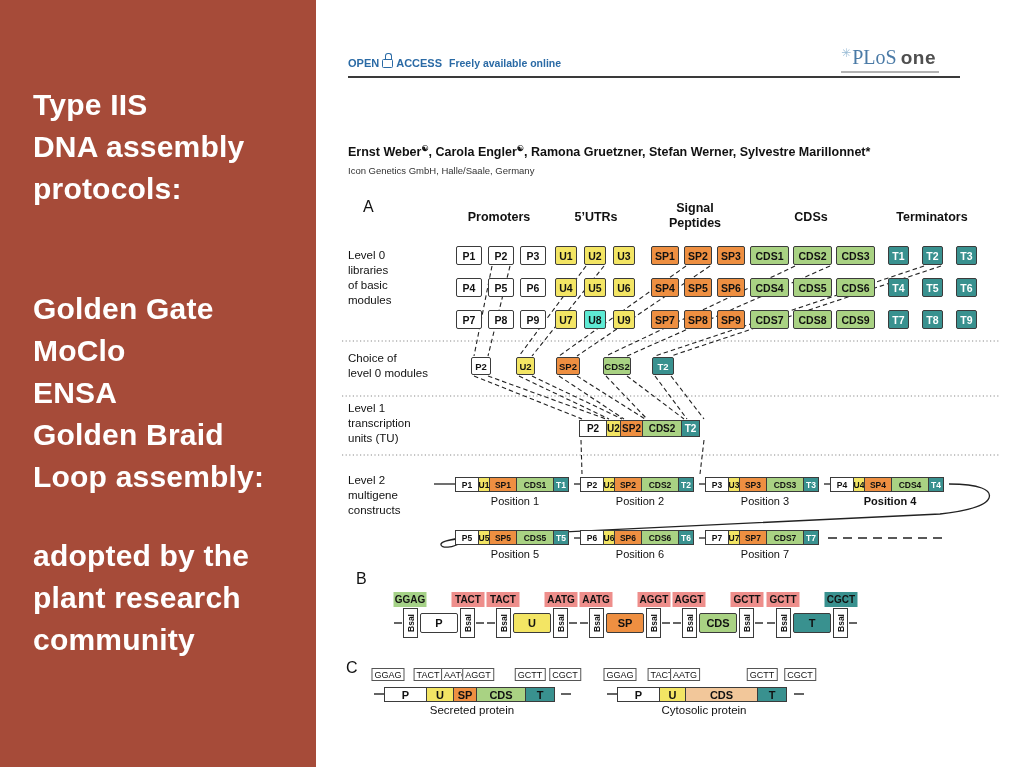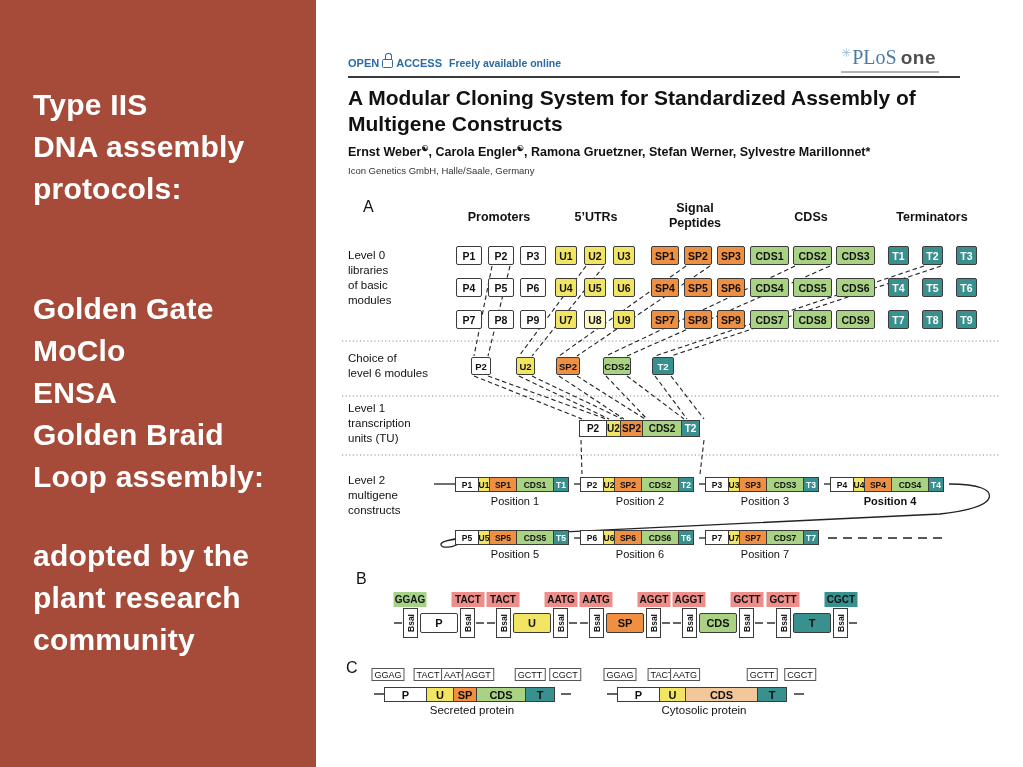--- a/index.html
+++ b/index.html
@@ -67,22 +67,20 @@
 </div>
 
 <div id="paper">
   <div id="banner">
     <span>OPEN</span><span class="lock"></span><span>ACCESS</span><span class="tagline">Freely available online</span>
   </div>
   <div id="logo">
     <span class="star">✳</span><span class="plos">PLoS</span><span class="one">one</span>
   </div>
   <div id="rule"></div>
-  <h1 id="title">A Modular Cloning System for Standardized Assembly of
-Multigene Constructs</h1>
   <div id="authors">Ernst Weber<sup>☯</sup>, Carola Engler<sup>☯</sup>, Ramona Gruetzner, Stefan Werner, Sylvestre Marillonnet*</div>
   <div id="affiliation">Icon Genetics GmbH, Halle/Saale, Germany</div>
 
   <div id="figure">
     <svg id="connectors" width="707" height="767" viewBox="0 0 707 767">
 
       <g stroke="#8a8a8a" stroke-width="1.2" stroke-dasharray="1.2 2.4">
         <path d="M26 341 H684"></path>
           <path d="M26 396 H684"></path>
           <path d="M26 455 H684"></path>
@@ -167,21 +165,21 @@
       <div class="mbox" style="left: 140px; top: 310px; width: 26px; height: 19px; font-size: 10.5px; background: rgb(255, 255, 255);">P7</div>
       <div class="mbox" style="left: 172px; top: 310px; width: 26px; height: 19px; font-size: 10.5px; background: rgb(255, 255, 255);">P8</div>
       <div class="mbox" style="left: 204px; top: 310px; width: 26px; height: 19px; font-size: 10.5px; background: rgb(255, 255, 255);">P9</div>
       <div class="mbox" style="left: 239px; top: 246px; width: 22px; height: 19px; font-size: 10.5px; background: rgb(243, 229, 100);">U1</div>
       <div class="mbox" style="left: 268px; top: 246px; width: 22px; height: 19px; font-size: 10.5px; background: rgb(243, 229, 100);">U2</div>
       <div class="mbox" style="left: 297px; top: 246px; width: 22px; height: 19px; font-size: 10.5px; background: rgb(243, 229, 100);">U3</div>
       <div class="mbox" style="left: 239px; top: 278px; width: 22px; height: 19px; font-size: 10.5px; background: rgb(243, 229, 100);">U4</div>
       <div class="mbox" style="left: 268px; top: 278px; width: 22px; height: 19px; font-size: 10.5px; background: rgb(243, 229, 100);">U5</div>
       <div class="mbox" style="left: 297px; top: 278px; width: 22px; height: 19px; font-size: 10.5px; background: rgb(243, 229, 100);">U6</div>
       <div class="mbox" style="left: 239px; top: 310px; width: 22px; height: 19px; font-size: 10.5px; background: rgb(243, 229, 100);">U7</div>
-      <div class="mbox" style="left: 268px; top: 310px; width: 22px; height: 19px; font-size: 10.5px; background: #fef9c3;">U8</div>
+      <div class="mbox" style="left: 268px; top: 310px; width: 22px; height: 19px; font-size: 10.5px; background: #5eead4;">U8</div>
       <div class="mbox" style="left: 297px; top: 310px; width: 22px; height: 19px; font-size: 10.5px; background: rgb(243, 229, 100);">U9</div>
       <div class="mbox" style="left: 335px; top: 246px; width: 28px; height: 19px; font-size: 10.5px; background: rgb(238, 143, 65);">SP1</div>
       <div class="mbox" style="left: 368px; top: 246px; width: 28px; height: 19px; font-size: 10.5px; background: rgb(238, 143, 65);">SP2</div>
       <div class="mbox" style="left: 401px; top: 246px; width: 28px; height: 19px; font-size: 10.5px; background: rgb(238, 143, 65);">SP3</div>
       <div class="mbox" style="left: 335px; top: 278px; width: 28px; height: 19px; font-size: 10.5px; background: rgb(238, 143, 65);">SP4</div>
       <div class="mbox" style="left: 368px; top: 278px; width: 28px; height: 19px; font-size: 10.5px; background: rgb(238, 143, 65);">SP5</div>
       <div class="mbox" style="left: 401px; top: 278px; width: 28px; height: 19px; font-size: 10.5px; background: rgb(238, 143, 65);">SP6</div>
       <div class="mbox" style="left: 335px; top: 310px; width: 28px; height: 19px; font-size: 10.5px; background: rgb(238, 143, 65);">SP7</div>
       <div class="mbox" style="left: 368px; top: 310px; width: 28px; height: 19px; font-size: 10.5px; background: rgb(238, 143, 65);">SP8</div>
       <div class="mbox" style="left: 401px; top: 310px; width: 28px; height: 19px; font-size: 10.5px; background: rgb(238, 143, 65);">SP9</div>
@@ -197,21 +195,21 @@
       <div class="mbox" style="left: 572px; top: 246px; width: 21px; height: 19px; font-size: 10.5px; background: rgb(57, 145, 143); color: rgb(255, 255, 255);">T1</div>
       <div class="mbox" style="left: 606px; top: 246px; width: 21px; height: 19px; font-size: 10.5px; background: rgb(57, 145, 143); color: rgb(255, 255, 255);">T2</div>
       <div class="mbox" style="left: 640px; top: 246px; width: 21px; height: 19px; font-size: 10.5px; background: rgb(57, 145, 143); color: rgb(255, 255, 255);">T3</div>
       <div class="mbox" style="left: 572px; top: 278px; width: 21px; height: 19px; font-size: 10.5px; background: rgb(57, 145, 143); color: rgb(255, 255, 255);">T4</div>
       <div class="mbox" style="left: 606px; top: 278px; width: 21px; height: 19px; font-size: 10.5px; background: rgb(57, 145, 143); color: rgb(255, 255, 255);">T5</div>
       <div class="mbox" style="left: 640px; top: 278px; width: 21px; height: 19px; font-size: 10.5px; background: rgb(57, 145, 143); color: rgb(255, 255, 255);">T6</div>
       <div class="mbox" style="left: 572px; top: 310px; width: 21px; height: 19px; font-size: 10.5px; background: rgb(57, 145, 143); color: rgb(255, 255, 255);">T7</div>
       <div class="mbox" style="left: 606px; top: 310px; width: 21px; height: 19px; font-size: 10.5px; background: rgb(57, 145, 143); color: rgb(255, 255, 255);">T8</div>
       <div class="mbox" style="left: 640px; top: 310px; width: 21px; height: 19px; font-size: 10.5px; background: rgb(57, 145, 143); color: rgb(255, 255, 255);">T9</div>
       <div class="sideLabel" style="left: 32px; top: 351px;">Choice of
-level 6 modules</div>
+level 0 modules</div>
       <div class="mbox" style="left: 155px; top: 357px; width: 20px; height: 18px; font-size: 9.5px; background: rgb(255, 255, 255);">P2</div>
       <div class="mbox" style="left: 200px; top: 357px; width: 19px; height: 18px; font-size: 9.5px; background: rgb(243, 229, 100);">U2</div>
       <div class="mbox" style="left: 240px; top: 357px; width: 24px; height: 18px; font-size: 9.5px; background: rgb(238, 143, 65);">SP2</div>
       <div class="mbox" style="left: 287px; top: 357px; width: 28px; height: 18px; font-size: 9.5px; background: rgb(169, 210, 131);">CDS2</div>
       <div class="mbox" style="left: 336px; top: 357px; width: 22px; height: 18px; font-size: 9.5px; background: rgb(57, 145, 143); color: rgb(255, 255, 255);">T2</div>
       <div class="sideLabel" style="left: 32px; top: 401px;">Level 1
 transcription
 units (TU)</div>
       <div class="tu" style="left: 264px; top: 420px; height: 17px;">
         <div class="seg" style="width: 28px; font-size: 10px; background: rgb(255, 255, 255);">P2</div>

